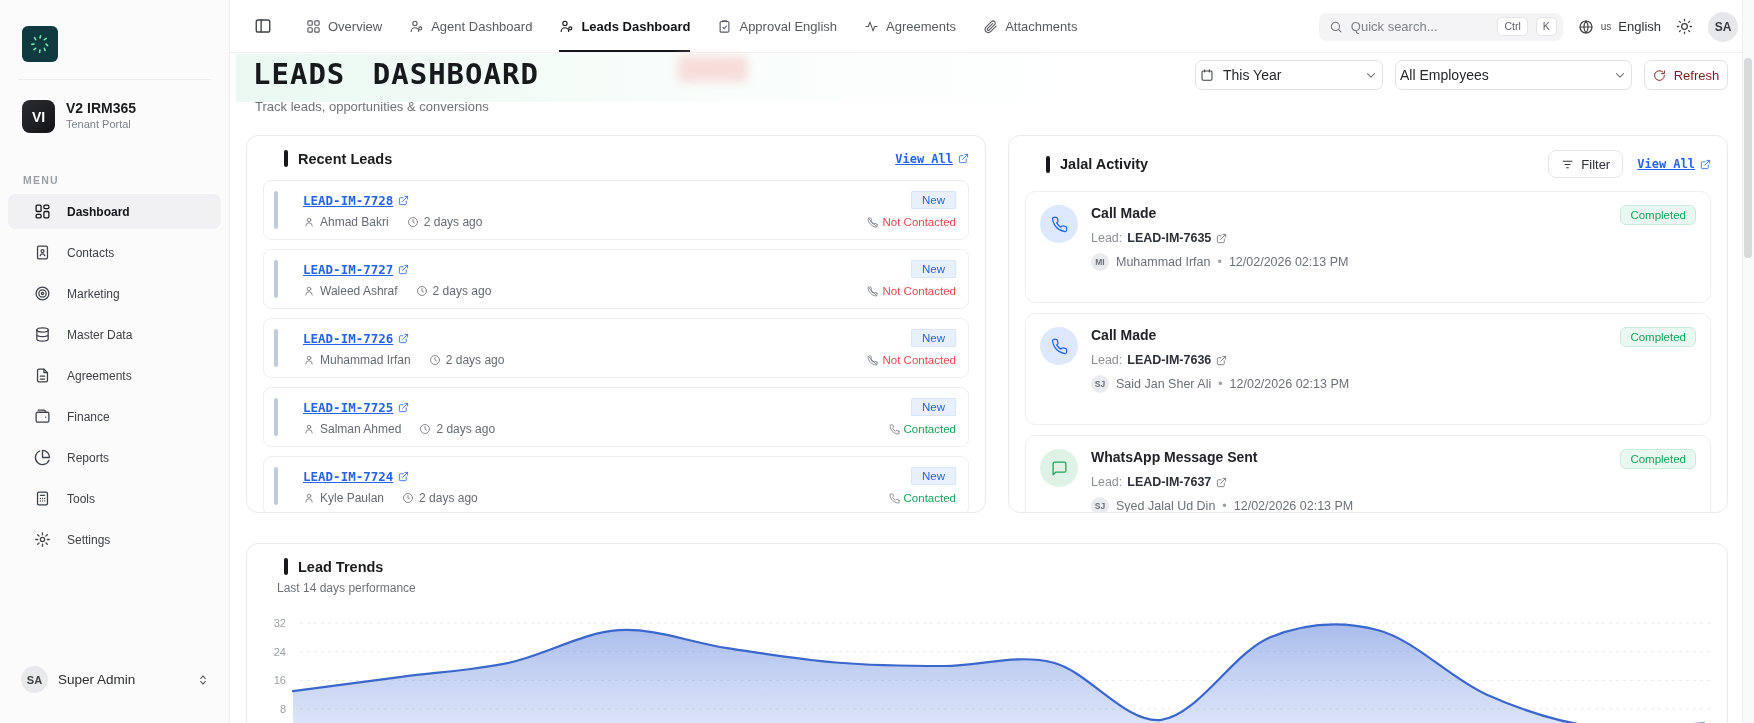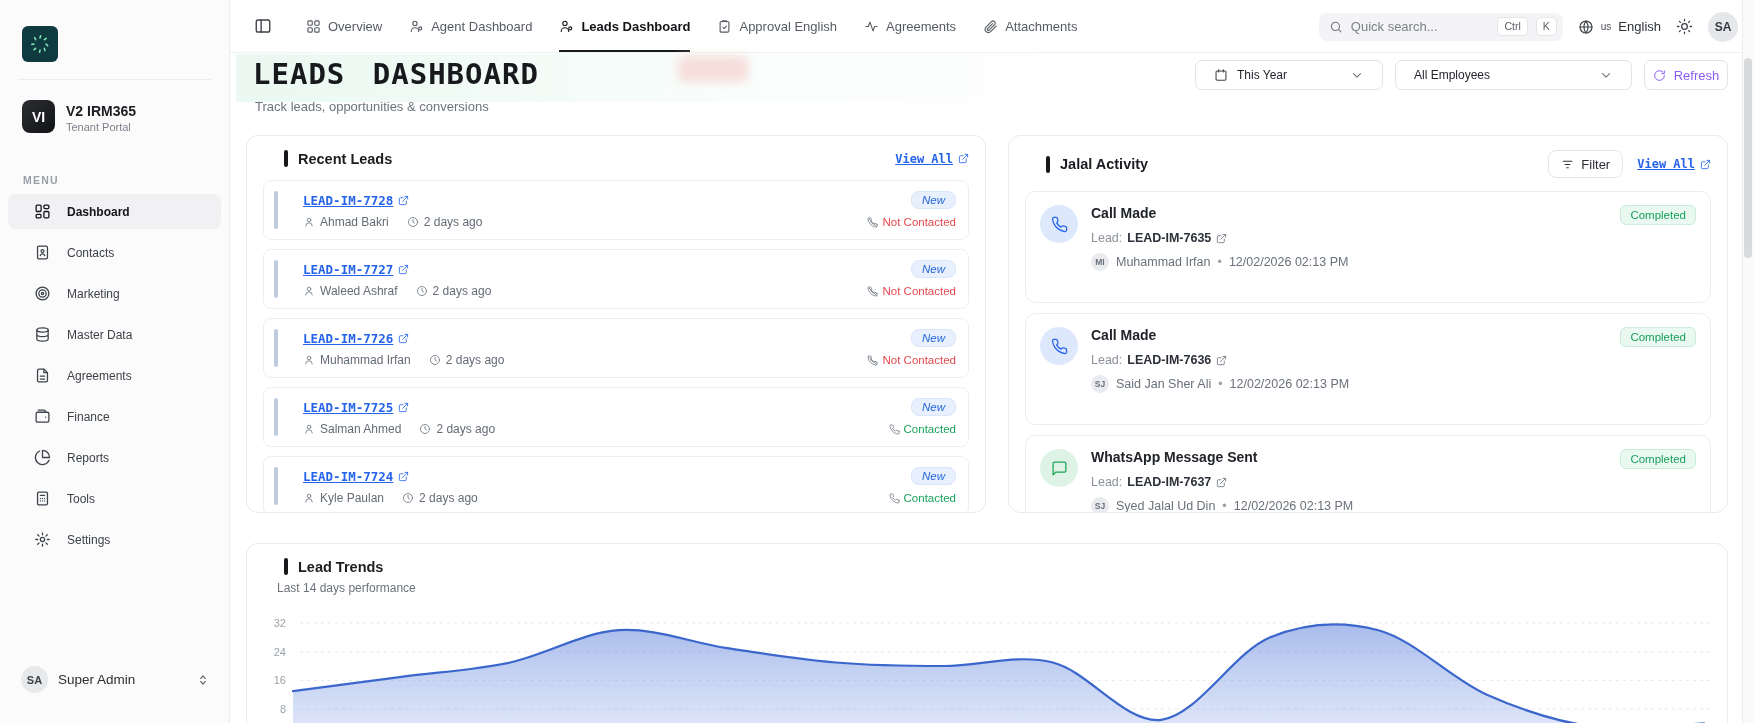--- a/index.html
+++ b/index.html
@@ -8,21 +8,21 @@
 
   
   svg.ic { fill:none; stroke:currentColor; stroke-width:1.8; stroke-linecap:round; stroke-linejoin:round; display:block; }
 
   
   .sidebar { position:absolute; left:0; top:0; width:230px; height:723px;
     background:#fbfbfc; border-right:1px solid #ebedef; }
   .logo-box { position:absolute; left:22px; top:26px; width:36px; height:36px;
     background:#0e3a40; border-radius:6px; display:flex; align-items:center; justify-content:center; }
   .side-divider { position:absolute; left:18px; right:18px; top:79px; height:1px; background:#ececee; }
-  .brand-row { position:absolute; left:22px; top:100px; display:flex; gap:11px; align-items:flex-end; }
+  .brand-row { position:absolute; left:22px; top:100px; display:flex; gap:11px; align-items:flex-start; }
   .vi-badge { width:33px; height:33px; border-radius:8px; background:linear-gradient(135deg,#2b2d31,#121316);
     color:#fff; font-weight:bold; font-size:14px; display:flex; align-items:center; justify-content:center; }
   .brand-name { font-size:14px; font-weight:bold; color:#1b1d20; }
   .brand-sub { font-size:11px; color:#7d838b; margin-top:2px; }
   .menu-label { position:absolute; left:23px; top:174px; font-size:10.5px; letter-spacing:1.2px; color:#9aa0a8; font-weight:bold; }
   .side-menu { position:absolute; left:0; top:194px; right:0; display:flex; flex-direction:column; gap:6px; }
   .side-item { height:35px; margin:0 8px; border-radius:8px; display:flex; align-items:center;
     padding-left:26px; gap:16px; color:#3d4249; font-size:12px; cursor:pointer; }
   .side-item .lbl { font-weight:500; }
   .side-item.active { background:#f1f1f3; color:#141519; }
@@ -61,27 +61,27 @@
   
   .title-tint { position:absolute; left:236px; top:54px; width:880px; height:48px;
     background:linear-gradient(90deg, rgba(214,242,228,0.5), rgba(226,247,237,0.22) 55%, transparent); pointer-events:none; }
   .pink-blob { position:absolute; left:678px; top:56px; width:70px; height:26px; border-radius:5px;
     background:#f6d6d3; filter:blur(5px); opacity:0.8; pointer-events:none; }
   .page-title { position:absolute; left:253px; top:57px; font-family:"DejaVu Sans Mono", monospace;
     font-size:29px; font-weight:bold; letter-spacing:1px; word-spacing:9px; color:#17191d; }
   .page-sub { position:absolute; left:255px; top:99px; font-size:13px; color:#6d737b; }
   .header-controls { position:absolute; top:60px; right:26px; display:flex; gap:12px; }
   .select-box { height:30px; background:#fff; border:1px solid #e0e2e6; border-radius:7px;
-    display:flex; align-items:center; gap:9px; padding:0 18px; font-size:12px; color:#24272c; cursor:pointer; }
+    display:flex; align-items:center; gap:9px; padding:0 4px; font-size:14px; color:#24272c; cursor:pointer; }
   .select-box svg { width:14px; height:14px; color:#3c4045; }
   .select-box .chev { margin-left:auto; color:#6a6f76; }
   .sel-period { width:188px; }
   .sel-emp { width:237px; }
   .refresh-btn { height:30px; width:84px; background:#fff; border:1px solid #e0e2e6; border-radius:7px;
-    display:flex; align-items:center; justify-content:center; gap:8px; font-size:13px; color:#8b5cf6; cursor:pointer; }
+    display:flex; align-items:center; justify-content:center; gap:8px; font-size:13px; color:#7f1d1d; cursor:pointer; }
   .refresh-btn svg { width:13px; height:13px; }
 
   
   .panel { position:absolute; background:#fff; border:1px solid #e9eaee; border-radius:12px;
     padding:14px 16px; overflow:hidden; }
   .panel-leads    { left:246px; top:135px; width:740px;  height:378px; }
   .panel-activity { left:1008px; top:135px; width:720px; height:378px; }
   .panel-trends   { left:246px; top:543px; width:1482px; height:275px; }
   .panel-head { display:flex; align-items:center;padding-left:21px; }
   .head-bar { width:4px; height:17px; background:#17181b; border-radius:2px; margin-right:10px; }
@@ -97,21 +97,21 @@
   
   .lead-list { margin-top:13px; display:flex; flex-direction:column; gap:9px; }
   .lead-card { border:1px solid #edeef1; border-radius:8px; min-height:60px; display:flex; align-items:center; padding:8px 12px 8px 0; }
   .lead-accent { width:4px; align-self:stretch; background:#becade; border-radius:3px; margin:2px 12px 2px 10px; }
   .lead-body { flex:1; display:flex; flex-direction:column; gap:6px;margin-left:13px; }
   .lead-row { display:flex; align-items:center; }
   .lead-id { font-family:"DejaVu Sans Mono", monospace; font-size:12.5px; font-weight:bold; color:#2563eb;
     text-decoration:underline; display:flex; align-items:center; gap:5px; cursor:pointer; }
   .lead-id svg { width:11px; height:11px; }
   .badge-new { margin-left:auto; background:#e9f0fd; border:1px solid #d9e5fb; color:#2566d9;
-    font-size:11.5px; border-radius:8px; padding:2px 10px;font-style:italic; }
+    font-size:11.5px; border-radius:1px; padding:2px 10px; }
   .lead-meta { display:flex; align-items:center; gap:5px; font-size:12px; color:#646b75; }
   .lead-meta svg { width:12px; height:12px; color:#787f88; }
   .lead-meta .gap { width:8px; }
   .contact-status { margin-left:auto; font-size:11.5px; display:flex; align-items:center; gap:4px; }
   .contact-status svg { width:11px; height:11px; }
   .status-no  { color:#e5484d; }
   .status-yes { color:#18a35a; }
 
   
   .act-list { margin-top:13px; display:flex; flex-direction:column; gap:10px; }

